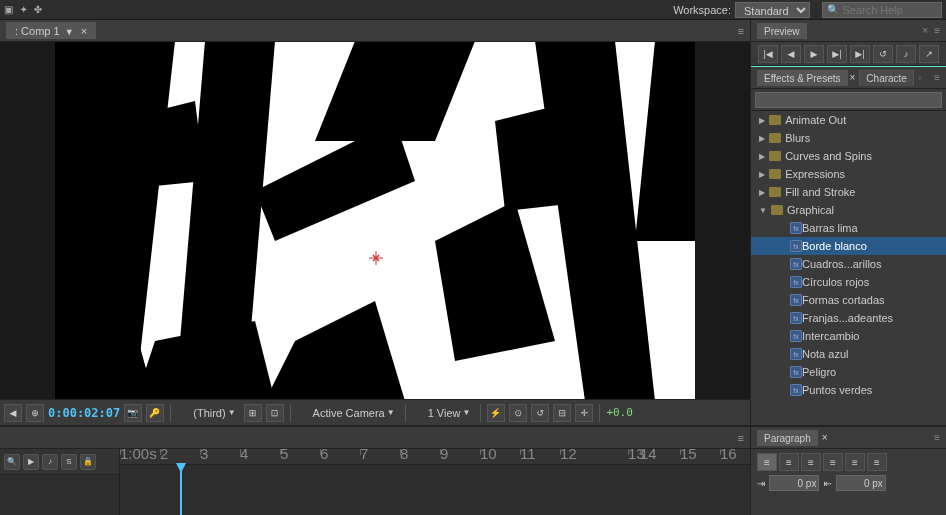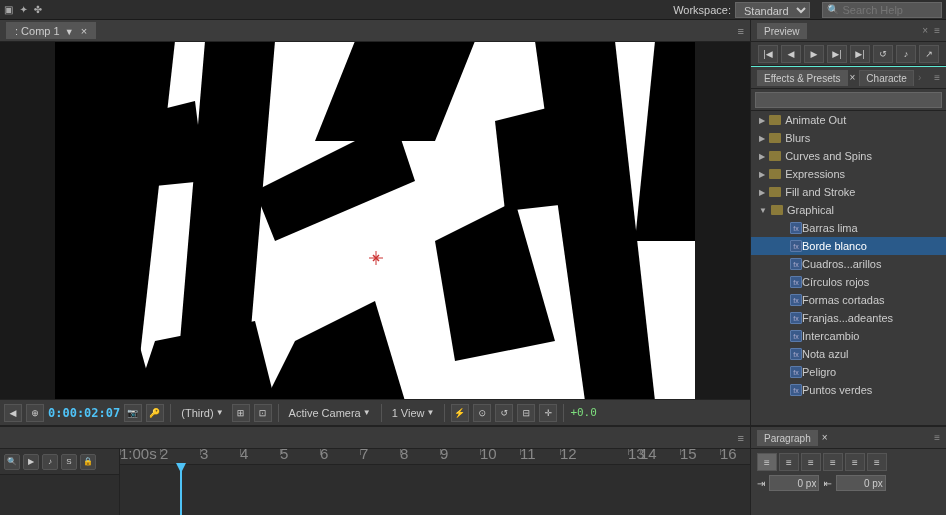--- a/index.html
+++ b/index.html
@@ -155,20 +155,21 @@
       gap: 4px;
       font-size: 11px;
       color: #ccc;
     }
     .vt-item {
       display: flex;
       align-items: center;
       gap: 2px;
       padding: 2px 4px;
       cursor: pointer;
+      margin-left: 12px;
     }
     .vt-divider {
       width: 1px;
       height: 18px;
       background: #555;
       margin: 0 2px;
     }
     .timecode {
       color: #4fc3f7;
       font-size: 12px;

